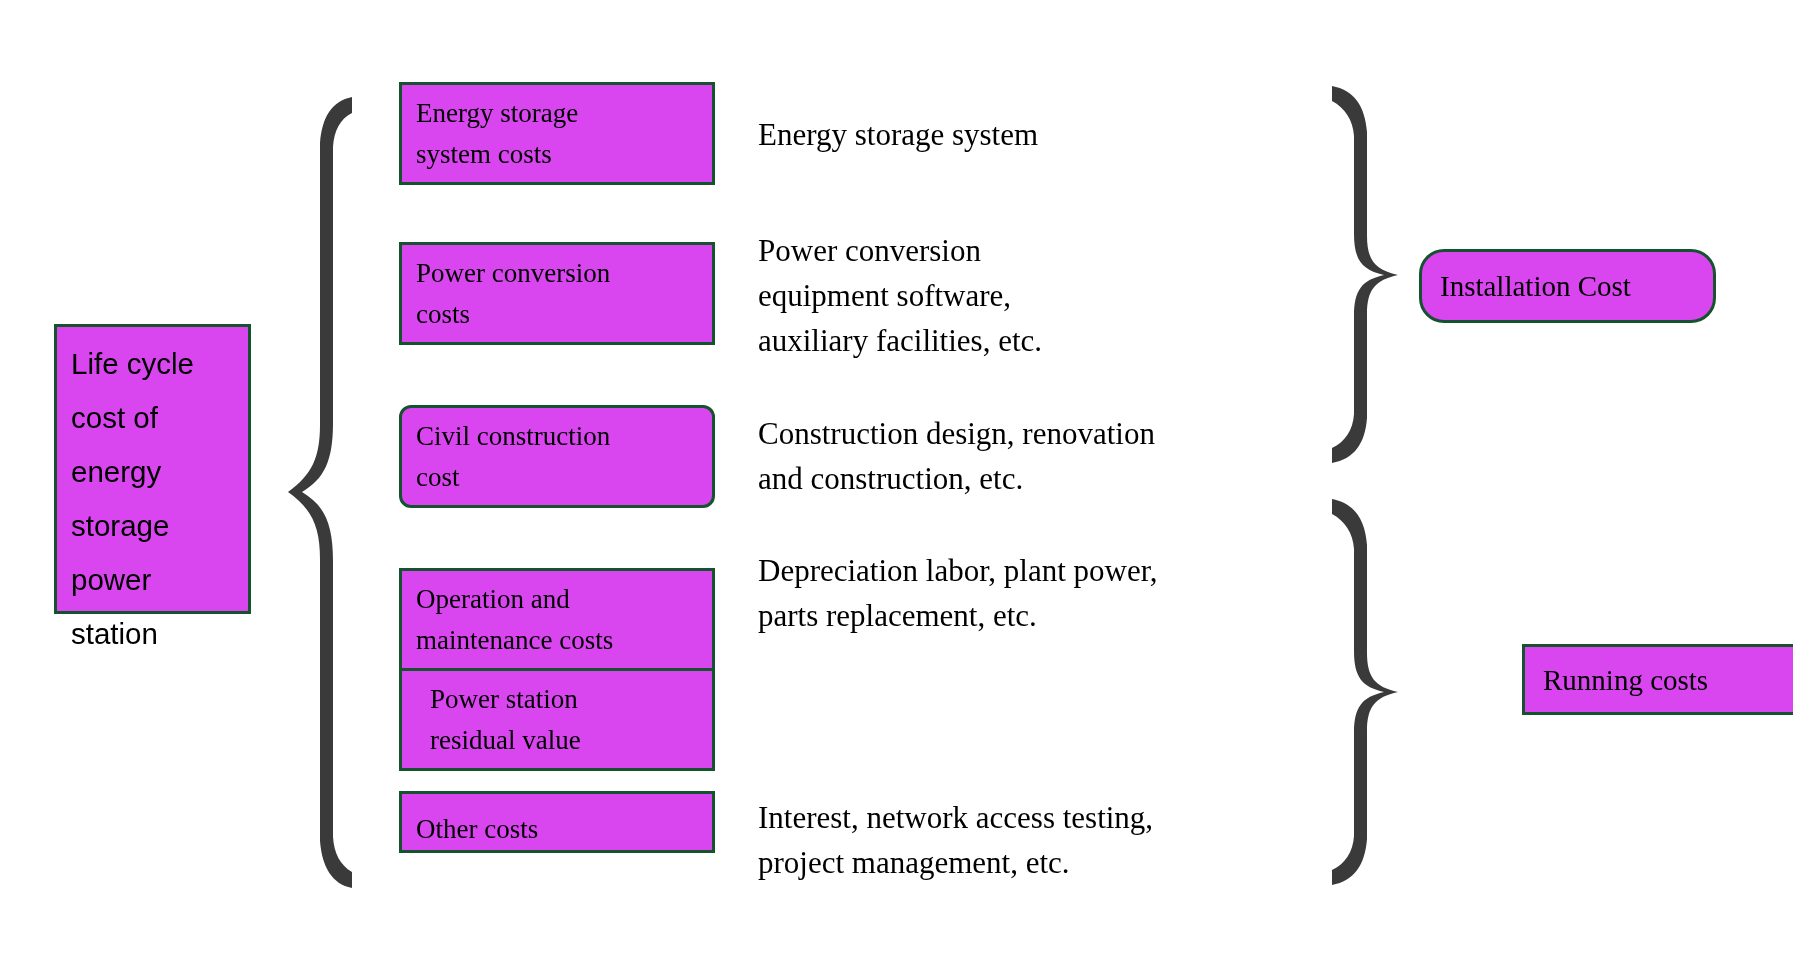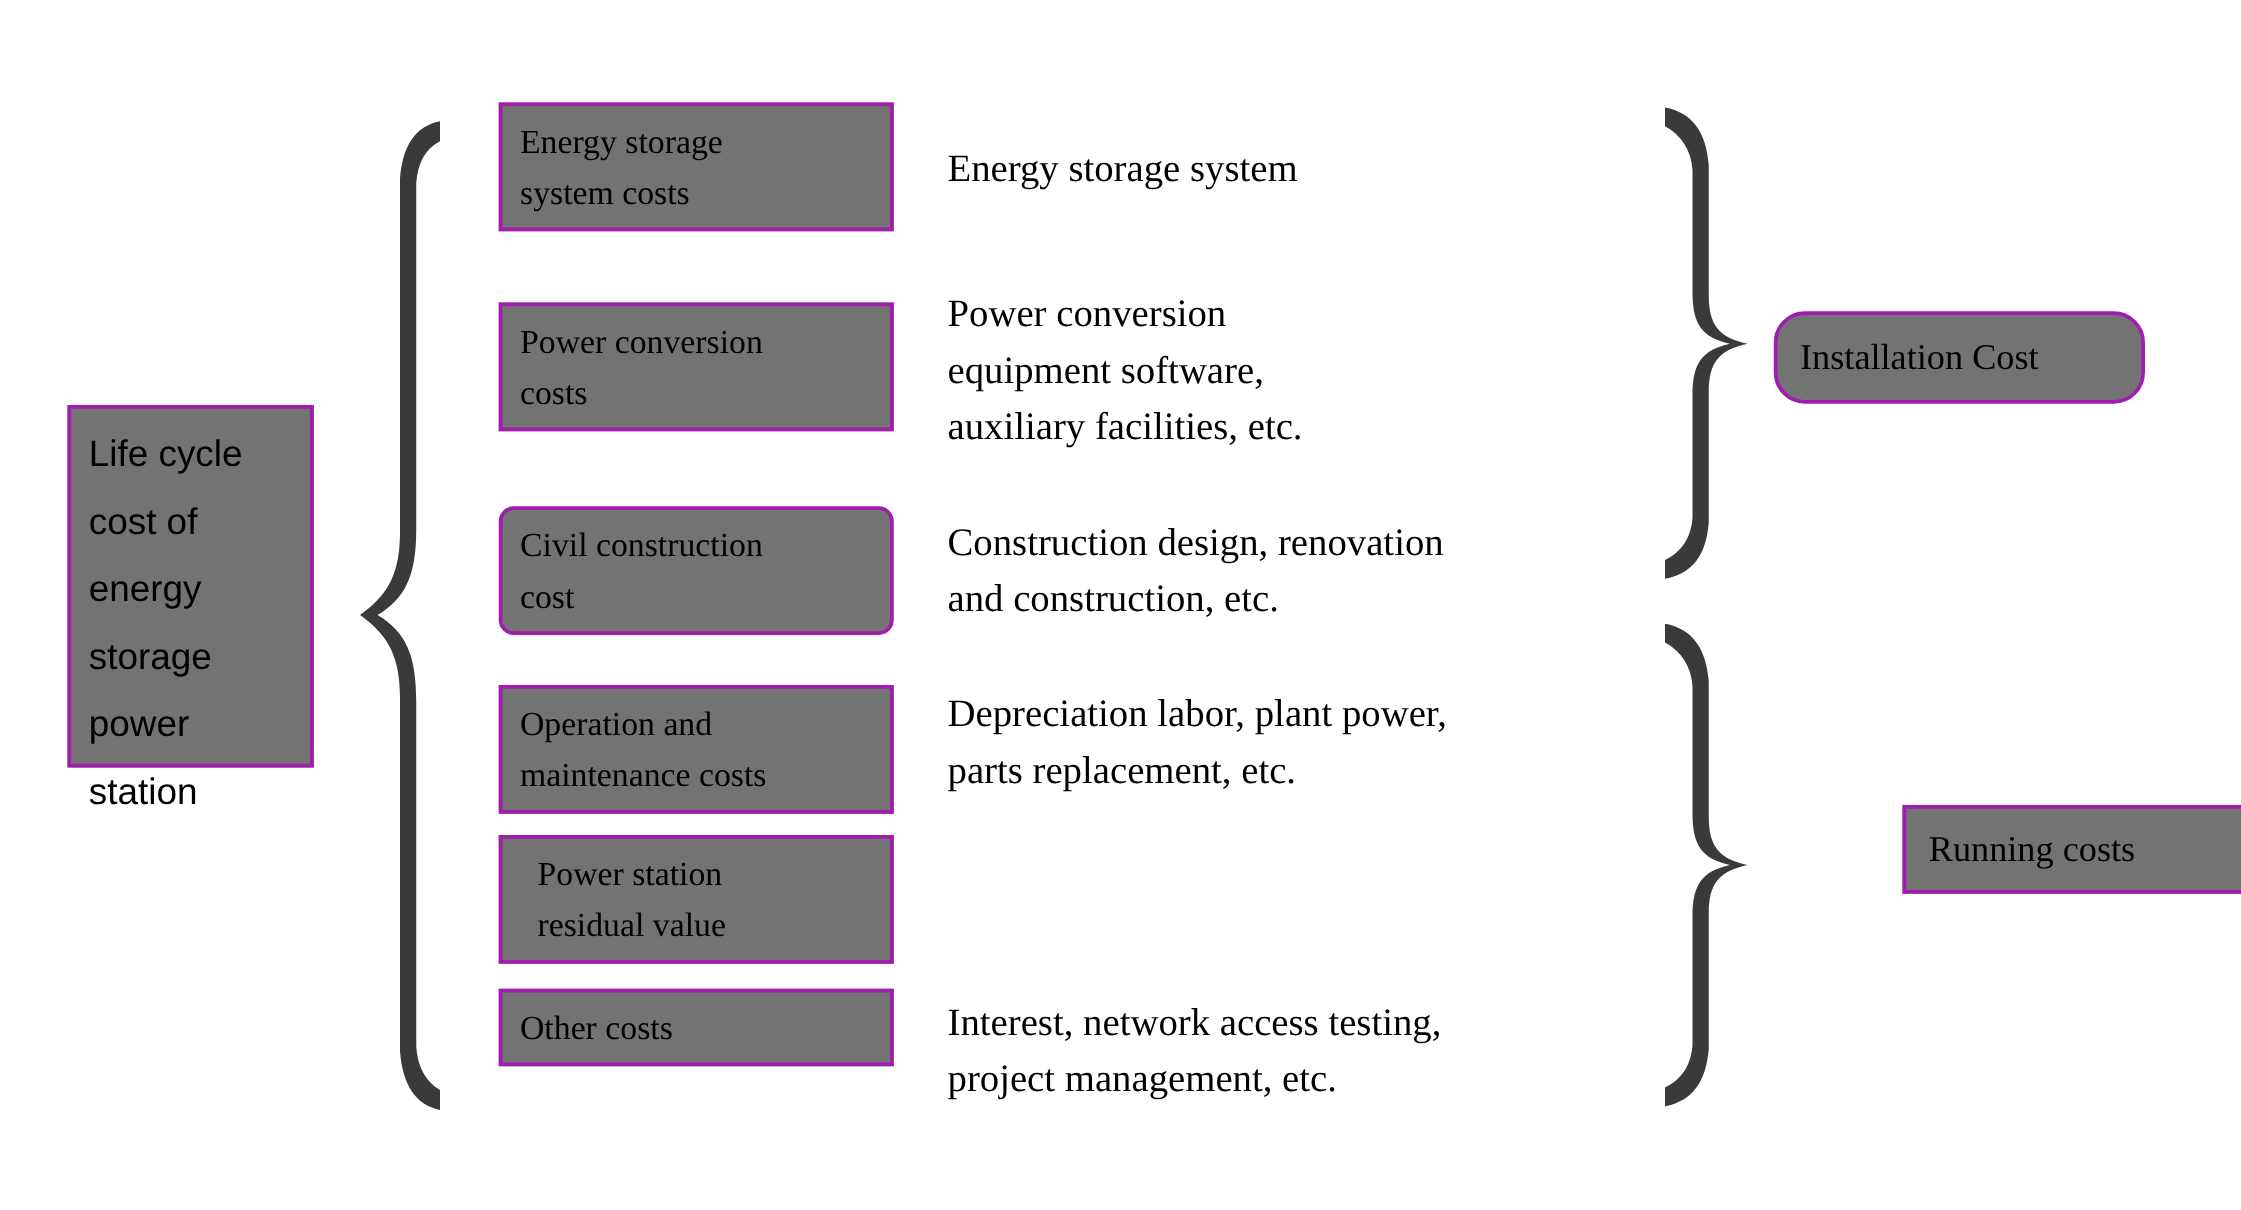--- a/index.html
+++ b/index.html
@@ -15,22 +15,22 @@
     background: #ffffff;
     overflow: hidden;
     font-family: "Liberation Serif", "DejaVu Serif", serif;
     color: #000000;
   }
 
   
   .box {
     position: absolute;
     box-sizing: border-box;
-    background: #737373;
-    border: 3px solid #a21caf;
+    background: #d946ef;
+    border: 3px solid #14532d;
     display: flex;
     align-items: center;
   }
   .box-text {
     display: block;
     width: 100%;
     white-space: pre-line;
   }
 
   
@@ -126,29 +126,29 @@
 system costs</span>
   </div>
   <div class="box cat-box" style="top:242px; height:103px;">
     <span class="box-text">Power conversion
 costs</span>
   </div>
   <div class="box cat-box" style="top:405px; height:103px;border-radius:12px;">
     <span class="box-text">Civil construction
 cost</span>
   </div>
-  <div class="box cat-box" style="top:548px; height:103px;">
+  <div class="box cat-box" style="top:568px; height:103px;">
     <span class="box-text">Operation and
 maintenance costs</span>
   </div>
   <div class="box cat-box" style="top:668px; height:103px;padding-left:28px;">
     <span class="box-text">Power station
 residual value</span>
   </div>
-  <div class="box cat-box" style="top:791px; height:62px;">
+  <div class="box cat-box" style="top:791px; height:62px;align-items:flex-end;">
     <span class="box-text">Other costs</span>
   </div>
 
   <div class="desc" style="top:112px;">Energy storage system</div>
   <div class="desc" style="top:228px;">Power conversion
 equipment software,
 auxiliary facilities, etc.</div>
   <div class="desc" style="top:411px;">Construction design, renovation
 and construction, etc.</div>
   <div class="desc" style="top:548px;">Depreciation labor, plant power,

